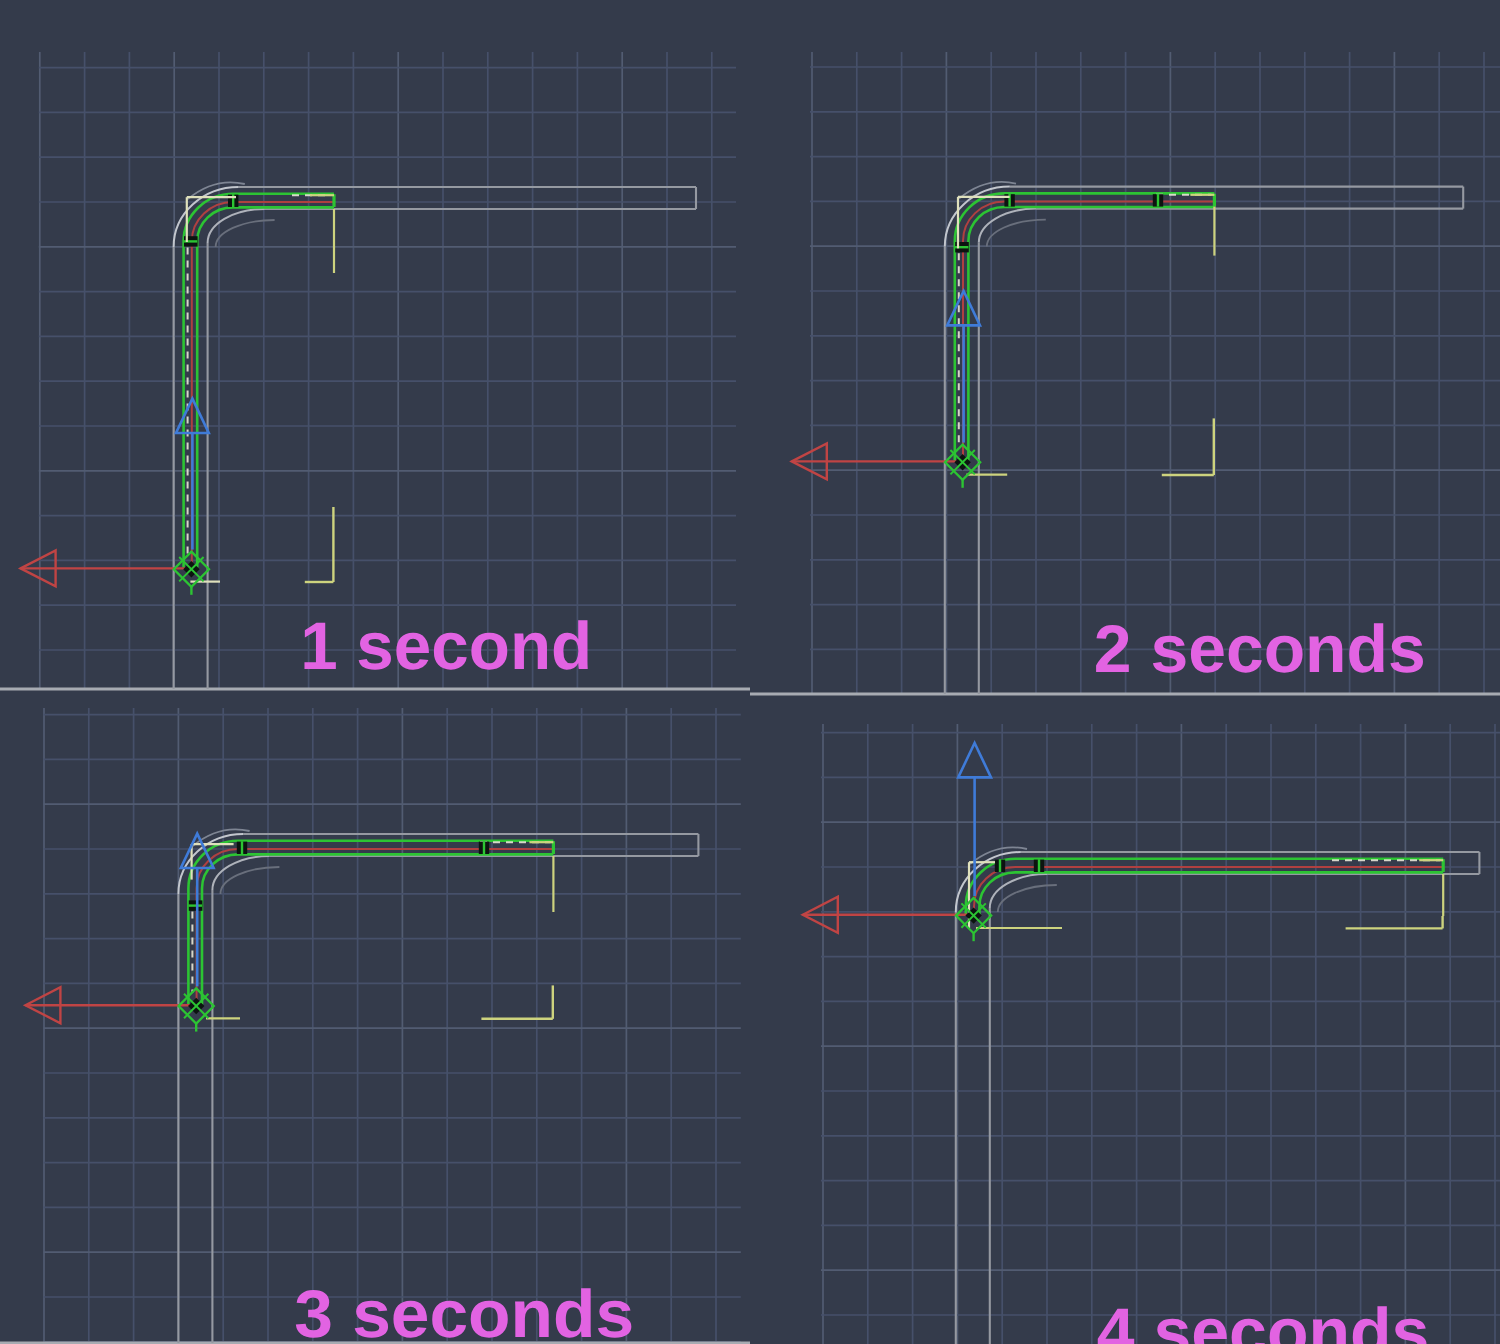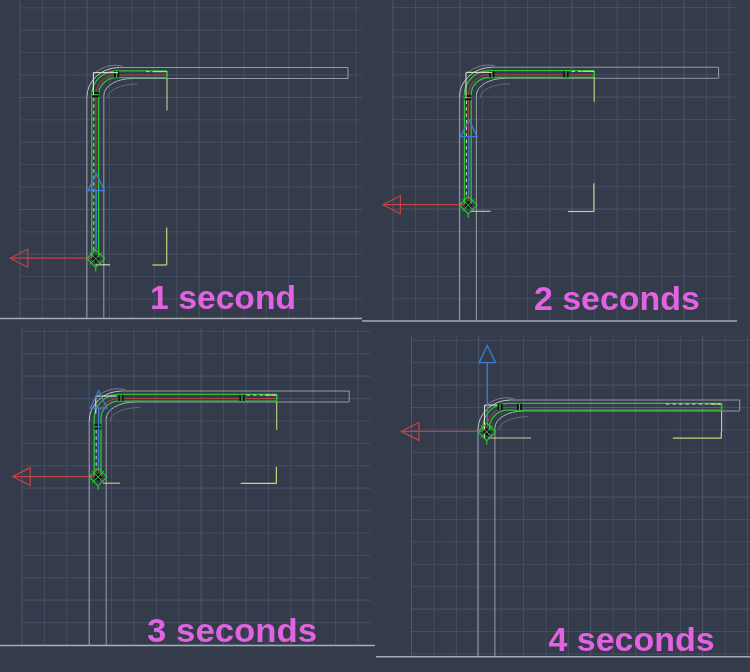--- a/index.html
+++ b/index.html
@@ -1,15 +1,15 @@
 <!DOCTYPE html>
 <html><head><meta charset="utf-8"><style>
 html,body{margin:0;padding:0;background:#343b4b;}
 #wrap{position:relative;width:750px;height:672px;overflow:hidden;}
-.pn{position:absolute;width:375px;height:336px;overflow:hidden;}
+.pn{position:absolute;width:375px;height:336px;overflow:hidden;margin-top:26px;}
 </style></head><body>
 <div id="wrap">
 <div class="pn" style="left:0px;top:0px">
 <svg width="375" height="336" viewBox="0 0 375 336">
 <rect width="375" height="336" fill="#343b4b"></rect>
 <line x1="19.9" y1="0.0" x2="19.9" y2="318.5" stroke="#525c72" stroke-width="0.85" stroke-linecap="butt"></line>
 <line x1="42.3" y1="0.0" x2="42.3" y2="318.5" stroke="#46506a" stroke-width="0.85" stroke-linecap="butt"></line>
 <line x1="64.7" y1="0.0" x2="64.7" y2="318.5" stroke="#46506a" stroke-width="0.85" stroke-linecap="butt"></line>
 <line x1="87.1" y1="0.0" x2="87.1" y2="318.5" stroke="#525c72" stroke-width="0.85" stroke-linecap="butt"></line>
 <line x1="109.5" y1="0.0" x2="109.5" y2="318.5" stroke="#46506a" stroke-width="0.85" stroke-linecap="butt"></line>
@@ -70,21 +70,21 @@
 <line x1="96.2" y1="190.5" x2="96.2" y2="248.8" stroke="#3f7bd8" stroke-width="1.3" stroke-linecap="butt"></line>
 <path d="M96.2,173.3 L88.0,190.5 L104.4,190.5 Z" fill="none" stroke="#3f7bd8" stroke-width="1.3"></path>
 <path d="M95.7,249.8 L104.5,258.6 L95.7,267.4 L86.9,258.6 Z" fill="none" stroke="#2cc433" stroke-width="1.15"></path>
 <rect x="92.8" y="255.7" width="5.8" height="5.8" fill="#0c1410" transform="rotate(45 95.7 258.6)"></rect>
 <line x1="89.6" y1="252.5" x2="101.8" y2="264.7" stroke="#2cc433" stroke-width="1.0" stroke-linecap="butt"></line>
 <line x1="89.6" y1="264.7" x2="101.8" y2="252.5" stroke="#2cc433" stroke-width="1.0" stroke-linecap="butt"></line>
 <line x1="95.7" y1="267.4" x2="95.7" y2="271.4" stroke="#2cc433" stroke-width="1.2" stroke-linecap="butt"></line>
 <text x="150.1" y="308.7" font-family="Liberation Sans, sans-serif" font-size="33.6" font-weight="bold" textLength="146.0" lengthAdjust="spacingAndGlyphs" fill="#e263e2">1 second</text>
 </svg>
 </div>
-<div class="pn" style="left:362px;top:0px">
+<div class="pn" style="left:375px;top:0px">
 <svg width="375" height="336" viewBox="0 0 375 336">
 <rect width="375" height="336" fill="#343b4b"></rect>
 <line x1="31.0" y1="0.0" x2="31.0" y2="321.0" stroke="#525c72" stroke-width="0.85" stroke-linecap="butt"></line>
 <line x1="53.4" y1="0.0" x2="53.4" y2="321.0" stroke="#46506a" stroke-width="0.85" stroke-linecap="butt"></line>
 <line x1="75.8" y1="0.0" x2="75.8" y2="321.0" stroke="#46506a" stroke-width="0.85" stroke-linecap="butt"></line>
 <line x1="98.2" y1="0.0" x2="98.2" y2="321.0" stroke="#525c72" stroke-width="0.85" stroke-linecap="butt"></line>
 <line x1="120.6" y1="0.0" x2="120.6" y2="321.0" stroke="#46506a" stroke-width="0.85" stroke-linecap="butt"></line>
 <line x1="143.0" y1="0.0" x2="143.0" y2="321.0" stroke="#46506a" stroke-width="0.85" stroke-linecap="butt"></line>
 <line x1="165.4" y1="0.0" x2="165.4" y2="321.0" stroke="#46506a" stroke-width="0.85" stroke-linecap="butt"></line>
 <line x1="187.8" y1="0.0" x2="187.8" y2="321.0" stroke="#46506a" stroke-width="0.85" stroke-linecap="butt"></line>

